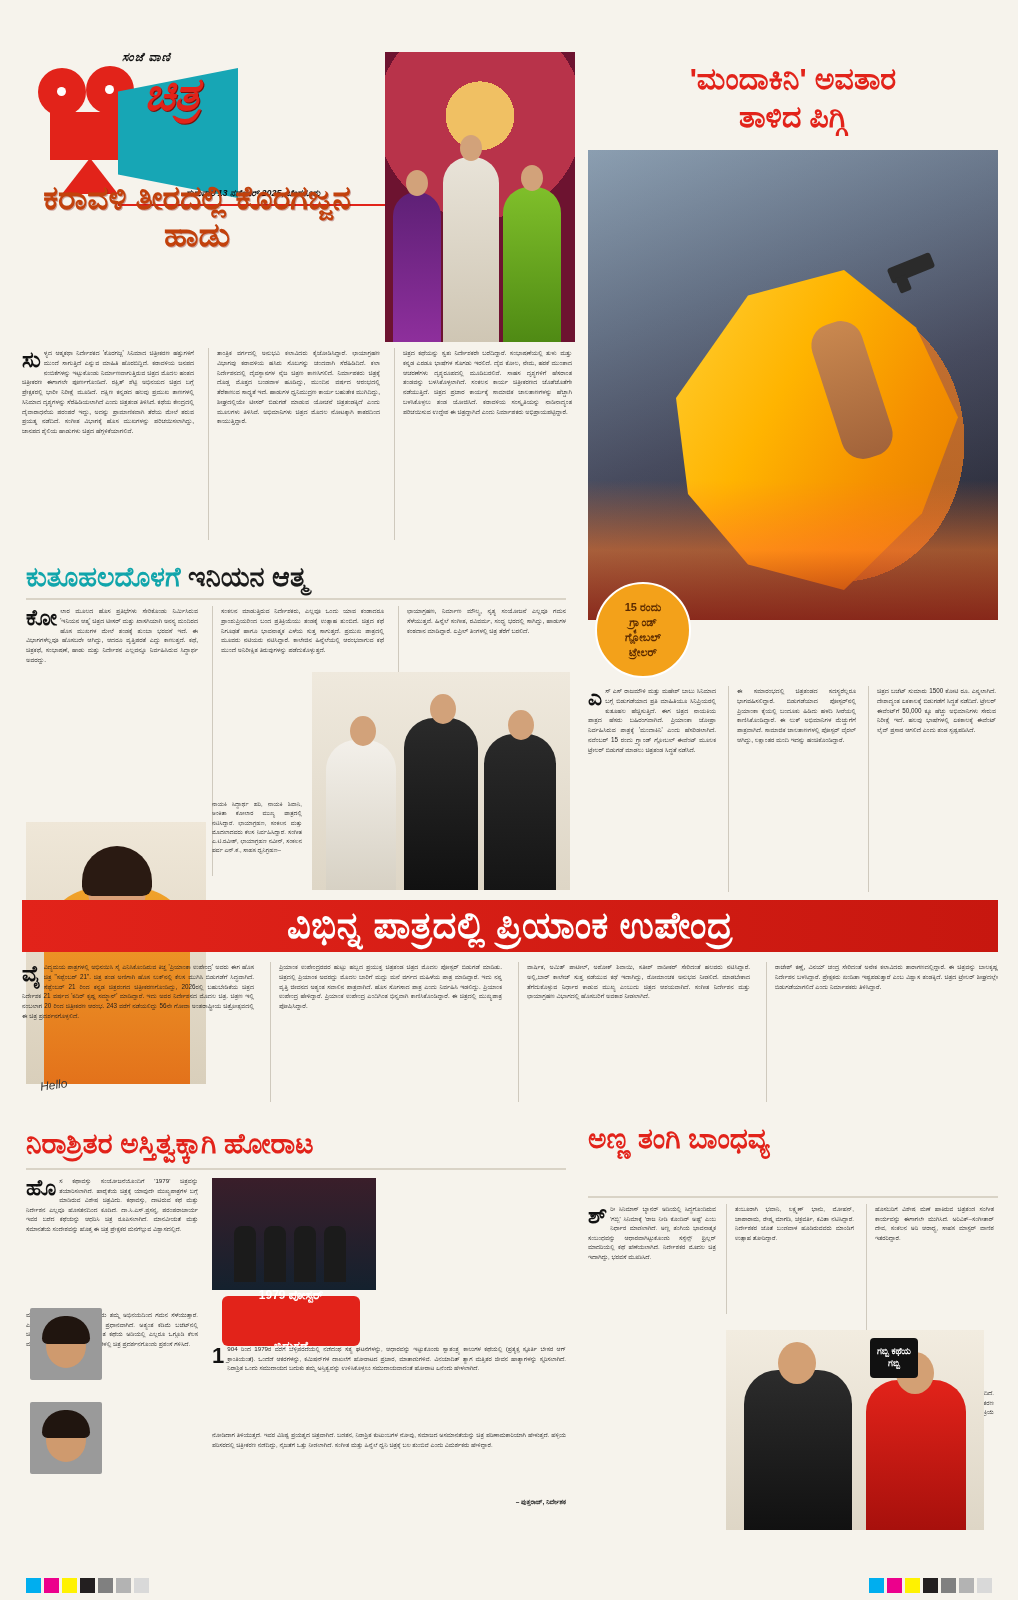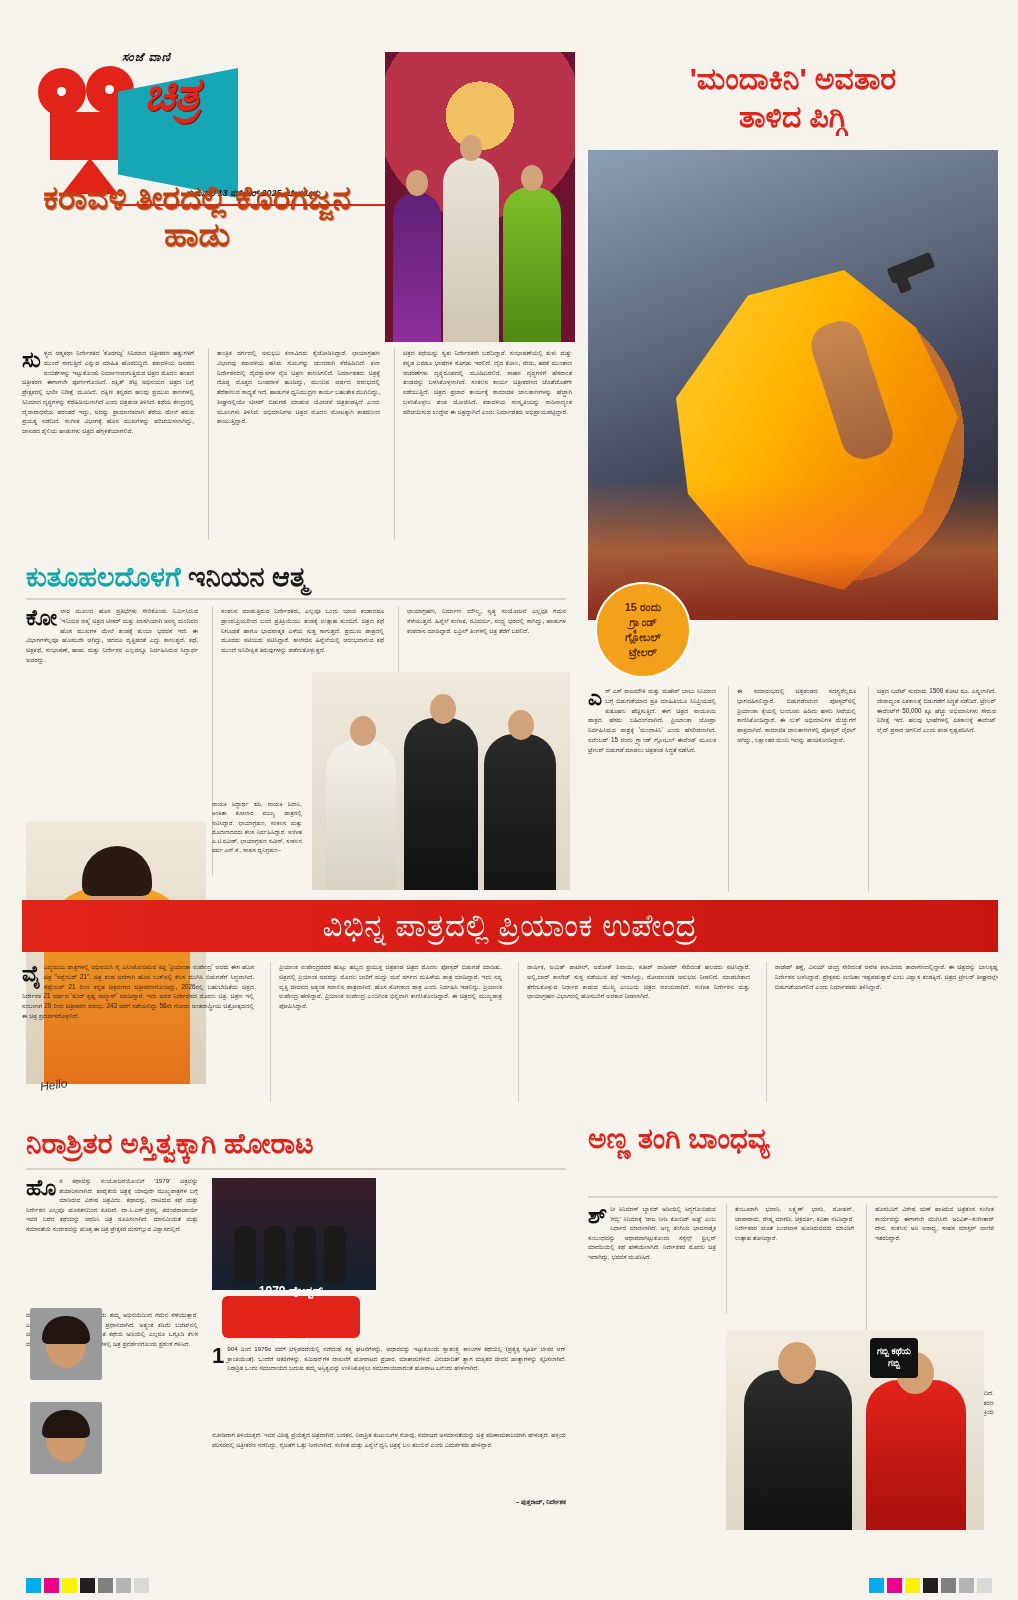--- a/index.html
+++ b/index.html
@@ -117,21 +117,21 @@
   .ss-cols { position:absolute; left:588px; top:686px; width:410px; height:206px; }
   .ss-cols .c { position:absolute; top:0; width:128px; height:206px; }
   .ss1 { left:0; } .ss2 { left:140px; } .ss3 { left:280px; width:130px; }
 
   
   .banner {
     position:absolute; left:22px; top:900px; width:976px; height:52px;
     background:linear-gradient(90deg,#e2231a,#c7170f);
     display:flex; align-items:center; justify-content:center;
   }
-  .banner span { color:#fff; font-weight:normal; font-size:31px; letter-spacing:.5px; }
+  .banner span { color:#fff; font-weight:bold; font-size:37px; letter-spacing:.5px; }
 
   .pri-cols { position:absolute; left:22px; top:962px; width:976px; height:140px; }
   .pri-cols .c { position:absolute; top:0; width:232px; height:140px; }
   .p1 { left:0; } .p2 { left:248px; } .p3 { left:496px; } .p4 { left:744px; width:232px; }
 
   .sig { position:absolute; left:40px; top:1078px; font-size:12px; color:#333; font-style:italic; transform:rotate(-8deg); }
 
   
   .bl-head { position:absolute; left:26px; top:1128px; width:540px; color:#e2231a; font-weight:bold; font-size:28px; }
   .bl-rule { position:absolute; left:26px; top:1168px; width:540px; height:2px; background:#d9d3c6; }
@@ -140,21 +140,21 @@
   .bl1 { left:26px; top:1176px; height:120px; }
   .bl2 { left:26px; top:1310px; height:200px; }
   .bl3 { left:212px; top:1176px; width:164px; height:100px; }
   .bl4 { left:212px; top:1430px; width:354px; height:84px; }
 
   .photo-stage { left:212px; top:1178px; width:164px; height:112px; }
   .stage-bg { width:100%; height:100%; background:linear-gradient(#3a1e2a,#14212e); }
   .stage-f { position:absolute; bottom:8px; width:22px; height:56px; background:#1b1b1b; border-radius:8px 8px 0 0; }
 
   .poster-badge {
-    position:absolute; left:222px; top:1296px; width:138px; height:42px; background:#e2231a; color:#fff;
+    position:absolute; left:222px; top:1296px; width:138px; height:50px; background:#e2231a; color:#fff;
     display:flex; flex-direction:column; align-items:center; justify-content:center; border-radius:6px;
     font-weight:bold; font-size:12px; line-height:1.25;gap:36px;
   }
   .bl-dropbox { position:absolute; left:212px; top:1344px; width:354px; height:92px; font-size:6.2px; }
 
   .headshot { position:absolute; width:72px; height:72px; background:#9a9a9a; border-radius:2px; overflow:hidden; }
   .hs1 { left:30px; top:1308px; }
   .hs2 { left:30px; top:1402px; }
   .hs-face { position:absolute; left:16px; top:16px; width:40px; height:44px; background:#cf9a6e; border-radius:50%; }
   .hs-hair { position:absolute; left:12px; top:8px; width:48px; height:28px; background:#20150f; border-radius:24px 24px 6px 6px; }

